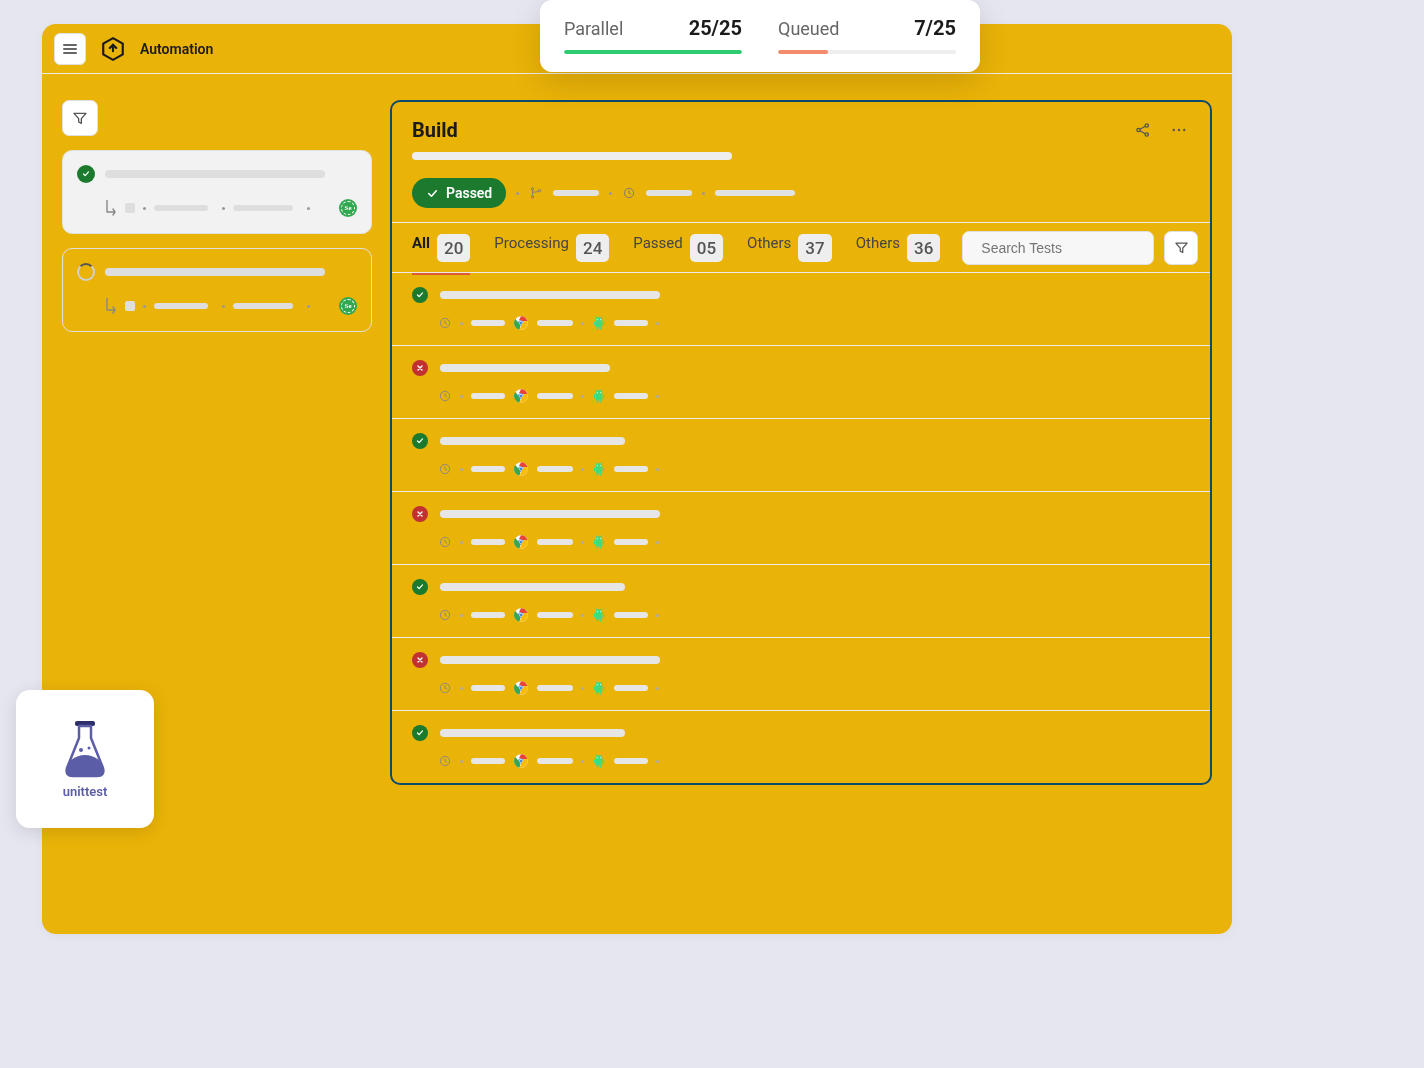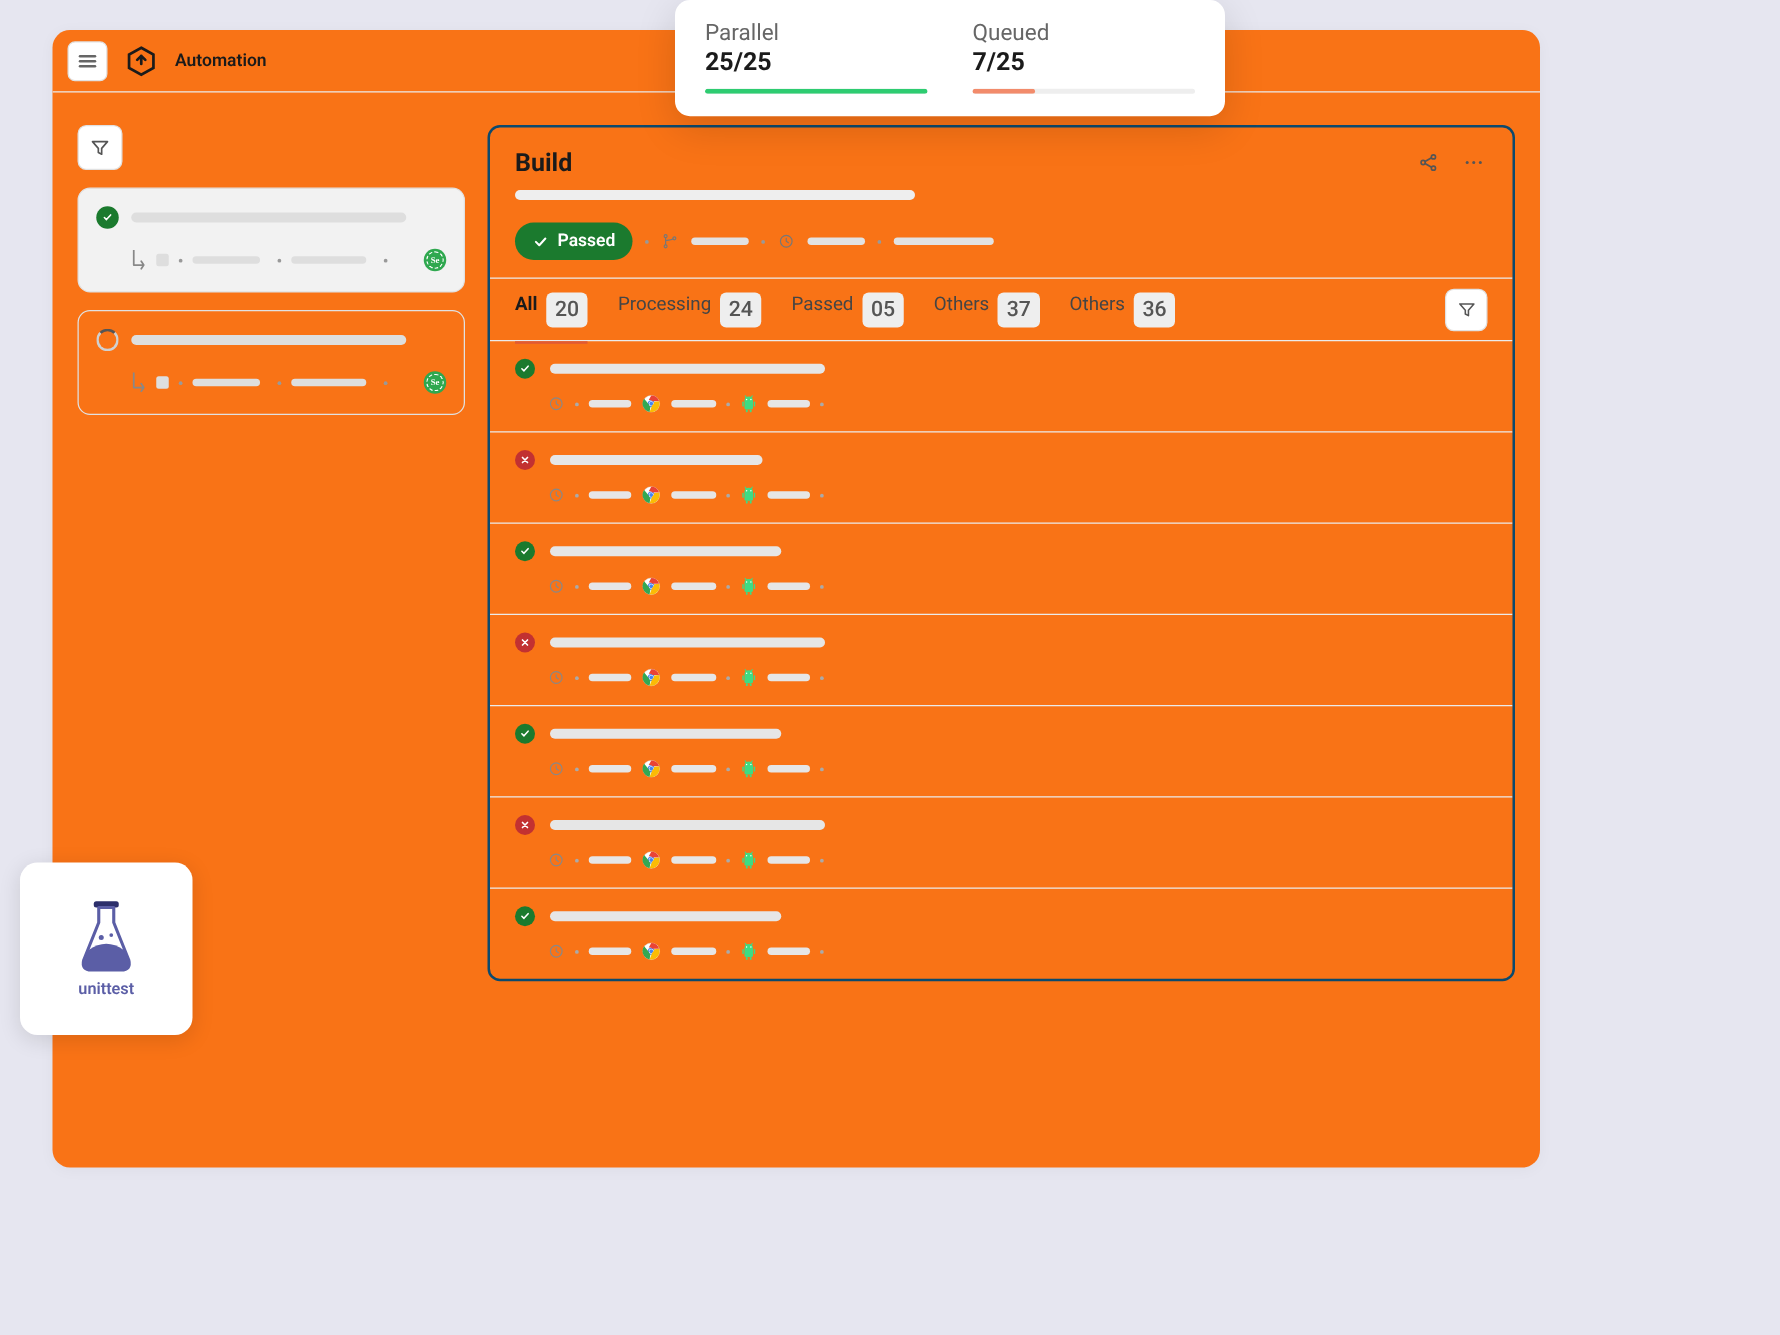--- a/index.html
+++ b/index.html
@@ -10,21 +10,21 @@
     height: 1068px;
     position: relative;
     overflow: hidden;
   }
   .app-window {
     position: absolute;
     left: 42px;
     top: 24px;
     width: 1190px;
     height: 910px;
-    background: #f97316;
+    background: #eab308;
     border-radius: 14px;
     box-shadow: 0 2px 12px rgba(0,0,0,0.04);
     overflow: hidden;
   }
   
   .app-header {
     height: 50px;
     display: flex;
     align-items: center;
     padding: 0 12px;
@@ -155,21 +155,21 @@
     left:540px; top:0;
     width:440px;
     background:#fff;
     border-radius:12px;
     box-shadow:0 10px 32px rgba(0,0,0,0.14);
     padding:16px 24px 18px 24px;
     display:flex;
     gap:36px;
   }
   .queue-col { flex:1; }
-  .queue-col .qc-row{ display:flex; justify-content:space-between; align-items:baseline;flex-direction:column;}
+  .queue-col .qc-row{ display:flex; justify-content:space-between; align-items:baseline;}
   .queue-label { color:#666; font-size:18px; }
   .queue-val { font-size:20px; font-weight:700; color:#1b1b1b; }
   .queue-bar { margin-top:10px; height:4px; background:#eee; border-radius:2px; overflow:hidden; }
   .queue-bar-fill { height:100%; border-radius:2px; }
   .queue-bar-fill.green { background:#2ecc71; }
   .queue-bar-fill.orange { background:#f28b6b; }
   
   .unittest-card {
     position:absolute;
     left:16px; bottom:240px;
@@ -331,20 +331,27 @@
             <div class="tab">
               <span>Others</span>
               <span class="count">37</span>
             </div>
             <div class="tab">
               <span>Others</span>
               <span class="count">36</span>
             </div>
           </div>
         <div class="tab-right">
+          <div class="tests-search">
+            <svg width="15" height="15" viewBox="0 0 24 24">
+                <circle cx="10" cy="10" r="6" fill="none" stroke="#777" stroke-width="2"></circle>
+                <line x1="15" y1="15" x2="20" y2="20" stroke="#777" stroke-width="2" stroke-linecap="round"></line>
+              </svg>
+            <input placeholder="Search Tests" style="">
+          </div>
           <div class="filter-btn" style="width:34px;height:34px">
             <svg width="15" height="15" viewBox="0 0 24 24">
                 <path d="M3 5 H21 L14 13 V20 L10 18 V13 Z" fill="none" stroke="#555" stroke-width="2" stroke-linejoin="round"></path>
               </svg>
           </div>
         </div>
       </div>
 
       <div id="test-rows">
           <div class="row">

